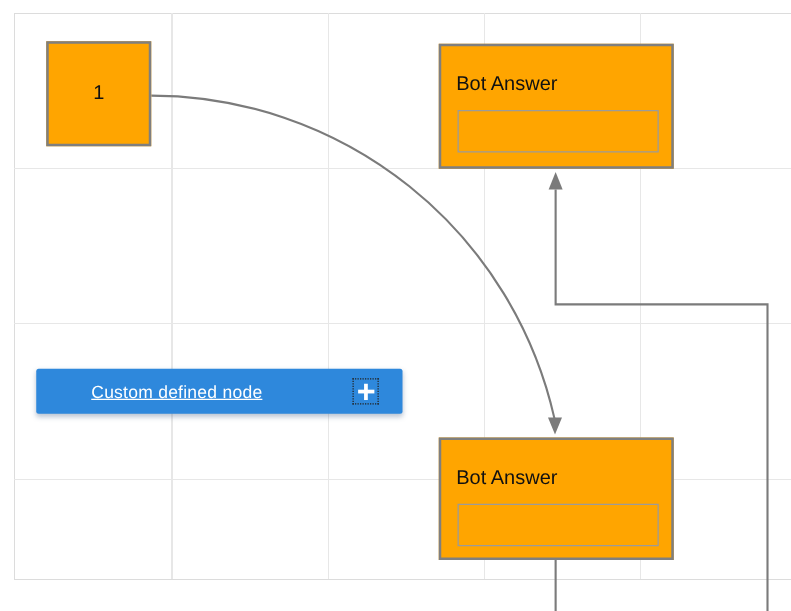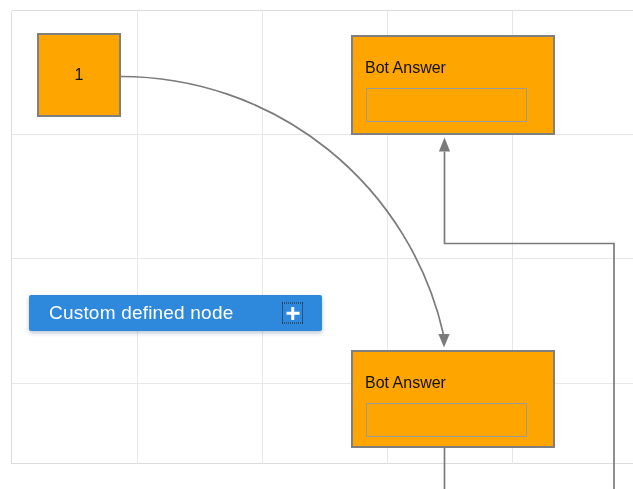--- a/index.html
+++ b/index.html
@@ -37,21 +37,21 @@
   }
   .square-node {
     left: 37px; top: 33px;
     width: 84px; height: 84px;
     display: flex;
     align-items: center;
     justify-content: center;
     font-size: 16px;
     color: var(--node-text, #111111);
   }
-  .bot-node { width: 204px; }
+  .bot-node { width: 188px; }
   .bot-node.top { left: 351px; top: 35px; height: 100px; }
   .bot-node.bottom { left: 351px; top: 350px; height: 98px; }
   .bot-label {
     position: absolute;
     left: 12px; top: 22px;
     font-size: 16px;
     color: var(--node-text, #111111);
     white-space: nowrap;
   }
   .bot-input {
@@ -73,24 +73,25 @@
     box-sizing: border-box;
     background: var(--button-fill, #2e88dc);
     border-radius: 2px;
     box-shadow: 0 2px 4px rgba(60, 90, 130, 0.35);
     color: var(--button-text, #ffffff);
     display: flex;
     align-items: center;
     cursor: pointer;
   }
   .custom-btn-label {
-    margin-left: 20px;
-    font-size: 19px;
+    margin-left: 44px;
+    font-size: 14px;
     letter-spacing: 0.2px;
     white-space: nowrap;
+    text-decoration: underline;
   }
   .plus-box {
     position: absolute;
     right: 19px;
     top: 50%;
     transform: translateY(-50%);
     width: 21px; height: 21px;
     box-sizing: border-box;
     border: 1px dotted #222222;
   }

